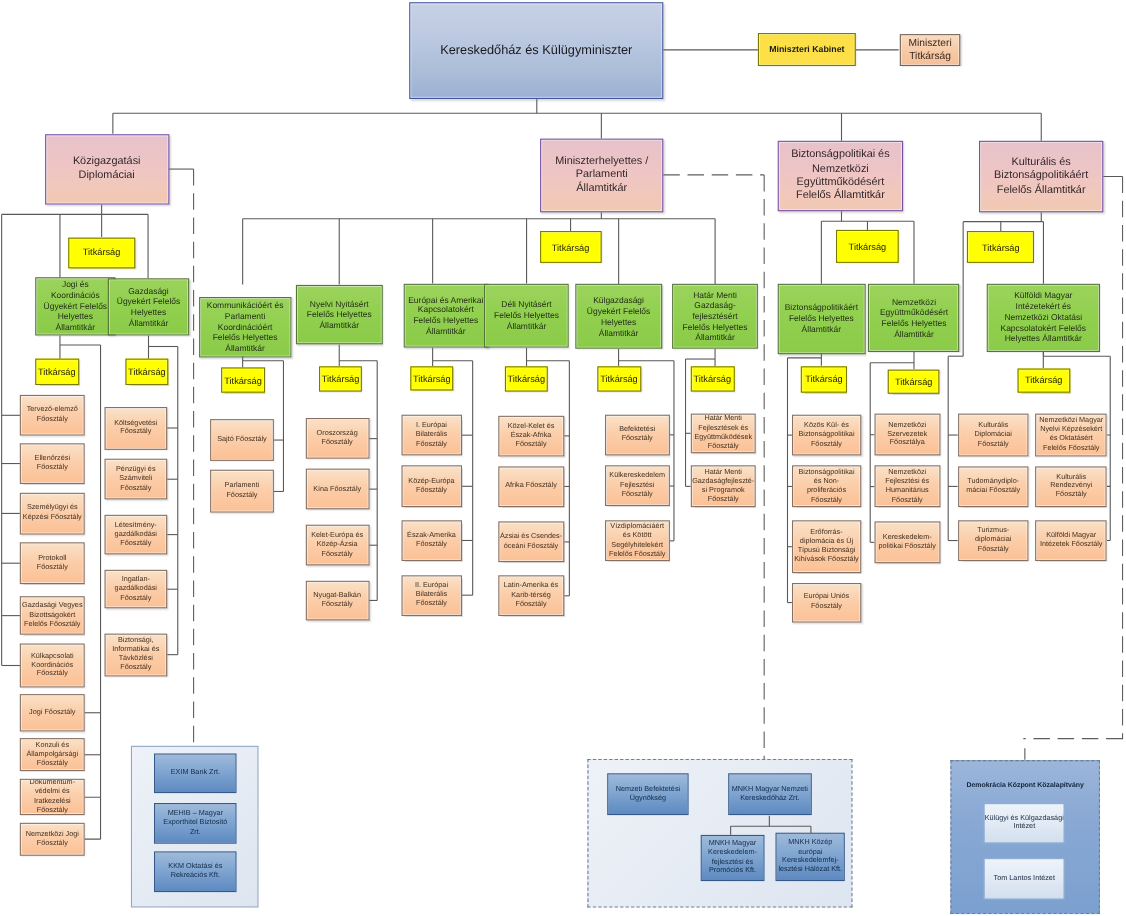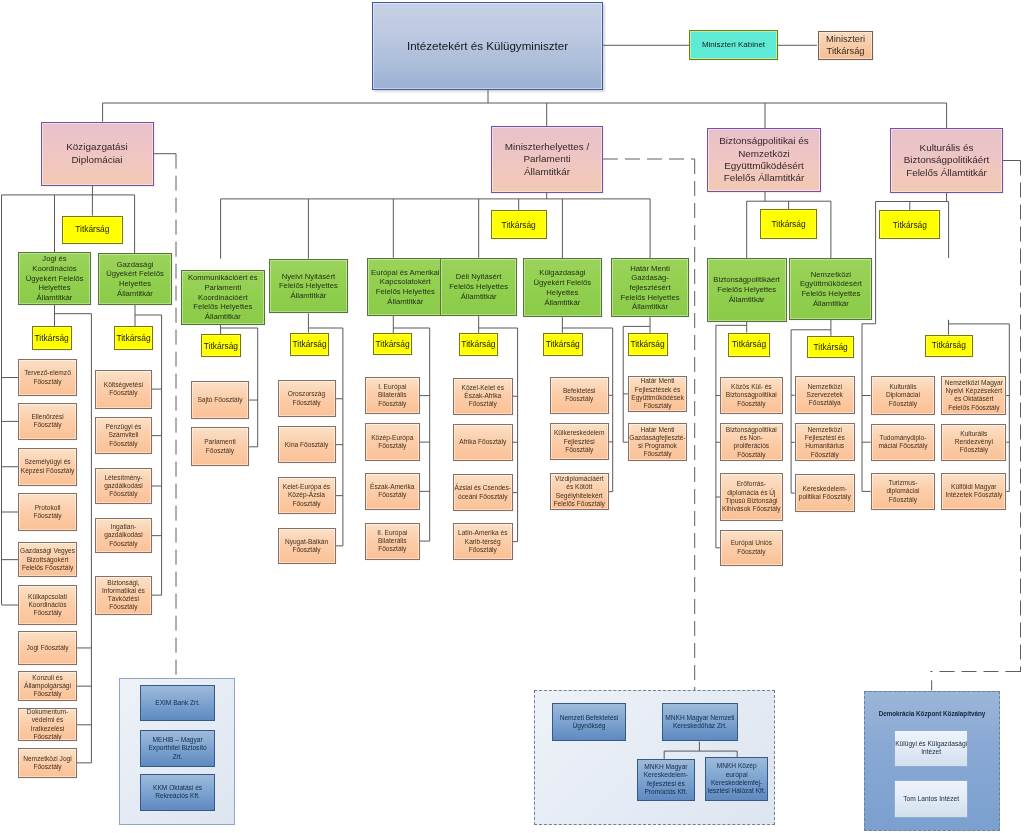--- a/index.html
+++ b/index.html
@@ -5,23 +5,23 @@
   html,body{margin:0;padding:0;background:#ffffff;}
   body{width:1024px;height:833px;font-family:"Liberation Sans",sans-serif;overflow:hidden;}
   #chart{position:relative;width:1024px;height:833px;background:#fff;}
   svg.wires{position:absolute;left:0;top:0;width:1024px;height:833px;}
   .box{position:absolute;box-sizing:border-box;display:flex;align-items:center;justify-content:center;
        text-align:center;white-space:pre-line;color:#262626;overflow:hidden;line-height:1.26;}
   .minister{background:linear-gradient(180deg,#c7d1e5 0%,#bdc9e1 35%,#a9bcd8 75%,#9cb0d4 100%);
             border:1.3px solid #4257a0;
             box-shadow:inset 0 0 0 1px rgba(255,255,255,0.4), 1.5px 1.5px 1.8px rgba(130,130,130,0.3);
             font-size:11.6px;color:#17181a;}
-  .cabinet{background:#5eead4;border:1px solid #7b7a00;
+  .cabinet{background:#fde047;border:1px solid #7b7a00;
        box-shadow:inset 0 0 0 0.8px rgba(255,255,170,0.6), 1.2px 1.2px 1.4px rgba(120,120,120,0.3);
-       font-size:8.0px;font-weight:normal;color:#1d1d1b;}
+       font-size:8.0px;font-weight:bold;color:#1d1d1b;}
   .cabsec{background:linear-gradient(180deg,#fadbc0 0%,#f6c8a2 60%,#f4c098 100%);border:1px solid #766054;
        box-shadow:inset 0 0 0 0.8px rgba(255,255,255,0.5), 1.2px 1.2px 1.4px rgba(120,120,120,0.3);
        font-size:9.3px;color:#3a2a20;}
   .ssec{background:linear-gradient(180deg,#e7c2ca 0%,#eec5c4 45%,#f1c8bb 75%,#f2c9b2 100%);
         border:1.5px solid #7551a8;
         box-shadow:inset 0 0 0 1px rgba(255,255,255,0.42), 1.2px 1.2px 1.6px rgba(130,130,130,0.3);
         font-size:9.9px;color:#33262a;}
   .titk{background:#ffff00;border:1px solid #7b7a00;
         box-shadow:inset 0 0 0 0.8px rgba(255,255,160,0.6), 1.2px 1.2px 1.4px rgba(120,120,120,0.3);
         font-size:8.4px;color:#222200;}
@@ -162,41 +162,41 @@
 <line x1="948.60" y1="323.90" x2="1009.30" y2="323.90" stroke="#595959" stroke-width="1.0"></line>
 <line x1="153.40" y1="153.70" x2="176.00" y2="153.70" stroke="#595959" stroke-width="1.0"></line>
 <line x1="176.00" y1="153.70" x2="176.00" y2="677.80" stroke="#5e5e5e" stroke-width="1.0" stroke-dasharray="15 7"></line>
 <line x1="603.00" y1="159.00" x2="694.70" y2="159.00" stroke="#5e5e5e" stroke-width="1.0" stroke-dasharray="15 7"></line>
 <line x1="694.70" y1="159.00" x2="694.70" y2="690.10" stroke="#5e5e5e" stroke-width="1.0" stroke-dasharray="15 7"></line>
 <line x1="1003.00" y1="160.50" x2="1020.50" y2="160.50" stroke="#595959" stroke-width="1.0"></line>
 <line x1="1020.50" y1="160.50" x2="1020.50" y2="672.00" stroke="#5e5e5e" stroke-width="1.0" stroke-dasharray="15 7"></line>
 <line x1="1020.50" y1="671.50" x2="930.30" y2="671.50" stroke="#5e5e5e" stroke-width="1.0" stroke-dasharray="15 7"></line>
 <line x1="931.70" y1="680.30" x2="931.70" y2="690.60" stroke="#595959" stroke-width="1.0"></line>
 </svg>
-<div class="box minister" style="left:372.0px;top:2.0px;width:231.0px;height:88.0px">Intézetekért és Külügyminiszter</div>
+<div class="box minister" style="left:372.0px;top:2.0px;width:231.0px;height:88.0px">Kereskedőház és Külügyminiszter</div>
 <div class="box cabinet" style="left:689.0px;top:30.0px;width:89.0px;height:30.0px">Miniszteri Kabinet</div>
 <div class="box cabsec" style="left:818.1px;top:31.4px;width:54.9px;height:28.4px">Miniszteri
 Titkárság</div>
 <div class="box ssec" style="left:40.5px;top:121.7px;width:113.0px;height:64.0px">Közigazgatási
 Diplomáciai</div>
 <div class="box titk" style="left:61.6px;top:215.5px;width:61.5px;height:28.2px">Titkárság</div>
 <div class="box ssec" style="left:491.0px;top:126.0px;width:112.0px;height:67.0px">Miniszterhelyettes /
 Parlamenti
 Államtitkár</div>
 <div class="box titk" style="left:490.5px;top:210.3px;width:56.3px;height:29.0px">Titkárság</div>
 <div class="box ssec" style="left:707.0px;top:128.0px;width:114.0px;height:64.0px">Biztonságpolitikai és
 Nemzetközi
 Együttműködésért
 Felelős Államtitkár</div>
 <div class="box titk" style="left:760.3px;top:209.3px;width:56.5px;height:29.6px">Titkárság</div>
 <div class="box ssec" style="left:890.0px;top:128.0px;width:113.0px;height:65.0px">Kulturális és
 Biztonságpolitikáért
 Felelős Államtitkár</div>
 <div class="box titk" style="left:879.4px;top:210.3px;width:60.9px;height:29.0px">Titkárság</div>
-<div class="box dep" style="left:18.0px;top:252.0px;width:73.0px;height:53.0px">Jogi és
+<div class="box dep" style="left:32px;top:252.0px;width:73.0px;height:53.0px">Jogi és
 Koordinációs
 Ügyekért Felelős
 Helyettes
 Államtitkár</div>
 <div class="box titk" style="left:31.6px;top:326.2px;width:40.1px;height:23.7px">Titkárság</div>
 <div class="box dept" style="left:18.1px;top:358.7px;width:58.9px;height:37.7px">Tervező-elemző
 Főosztály</div>
 <div class="box dept" style="left:18.1px;top:402.8px;width:58.9px;height:37.2px">Ellenőrzési
 Főosztály</div>
 <div class="box dept" style="left:18.1px;top:447.9px;width:58.9px;height:37.7px">Személyügyi és
@@ -340,20 +340,25 @@
 <div class="box titk" style="left:807.2px;top:335.9px;width:46.9px;height:22.4px">Titkárság</div>
 <div class="box dept" style="left:794.8px;top:376.3px;width:59.9px;height:37.8px">Nemzetközi
 Szervezetek
 Főosztálya</div>
 <div class="box dept" style="left:794.8px;top:423.2px;width:59.9px;height:38.3px">Nemzetközi
 Fejlesztési és
 Humanitárius
 Főosztály</div>
 <div class="box dept" style="left:794.8px;top:474.1px;width:59.9px;height:37.9px">Kereskedelem-
 politikai Főosztály</div>
+<div class="box dep" style="left:896.9px;top:257.6px;width:103.1px;height:62.2px">Külföldi Magyar
+Intézetekért és
+Nemzetközi Oktatási
+Kapcsolatokért Felelős
+Helyettes Államtitkár</div>
 <div class="box titk" style="left:924.8px;top:334.7px;width:48.1px;height:21.9px">Titkárság</div>
 <div class="box dept" style="left:870.6px;top:376.3px;width:64.7px;height:38.4px">Kulturális
 Diplomáciai
 Főosztály</div>
 <div class="box dept" style="left:941.4px;top:376.3px;width:64.9px;height:38.4px">Nemzetközi Magyar
 Nyelvi Képzésekért
 és Oktatásért
 Felelős Főosztály</div>
 <div class="box dept" style="left:870.6px;top:423.6px;width:64.7px;height:37.2px">Tudománydiplo-
 máciai Főosztály</div>

